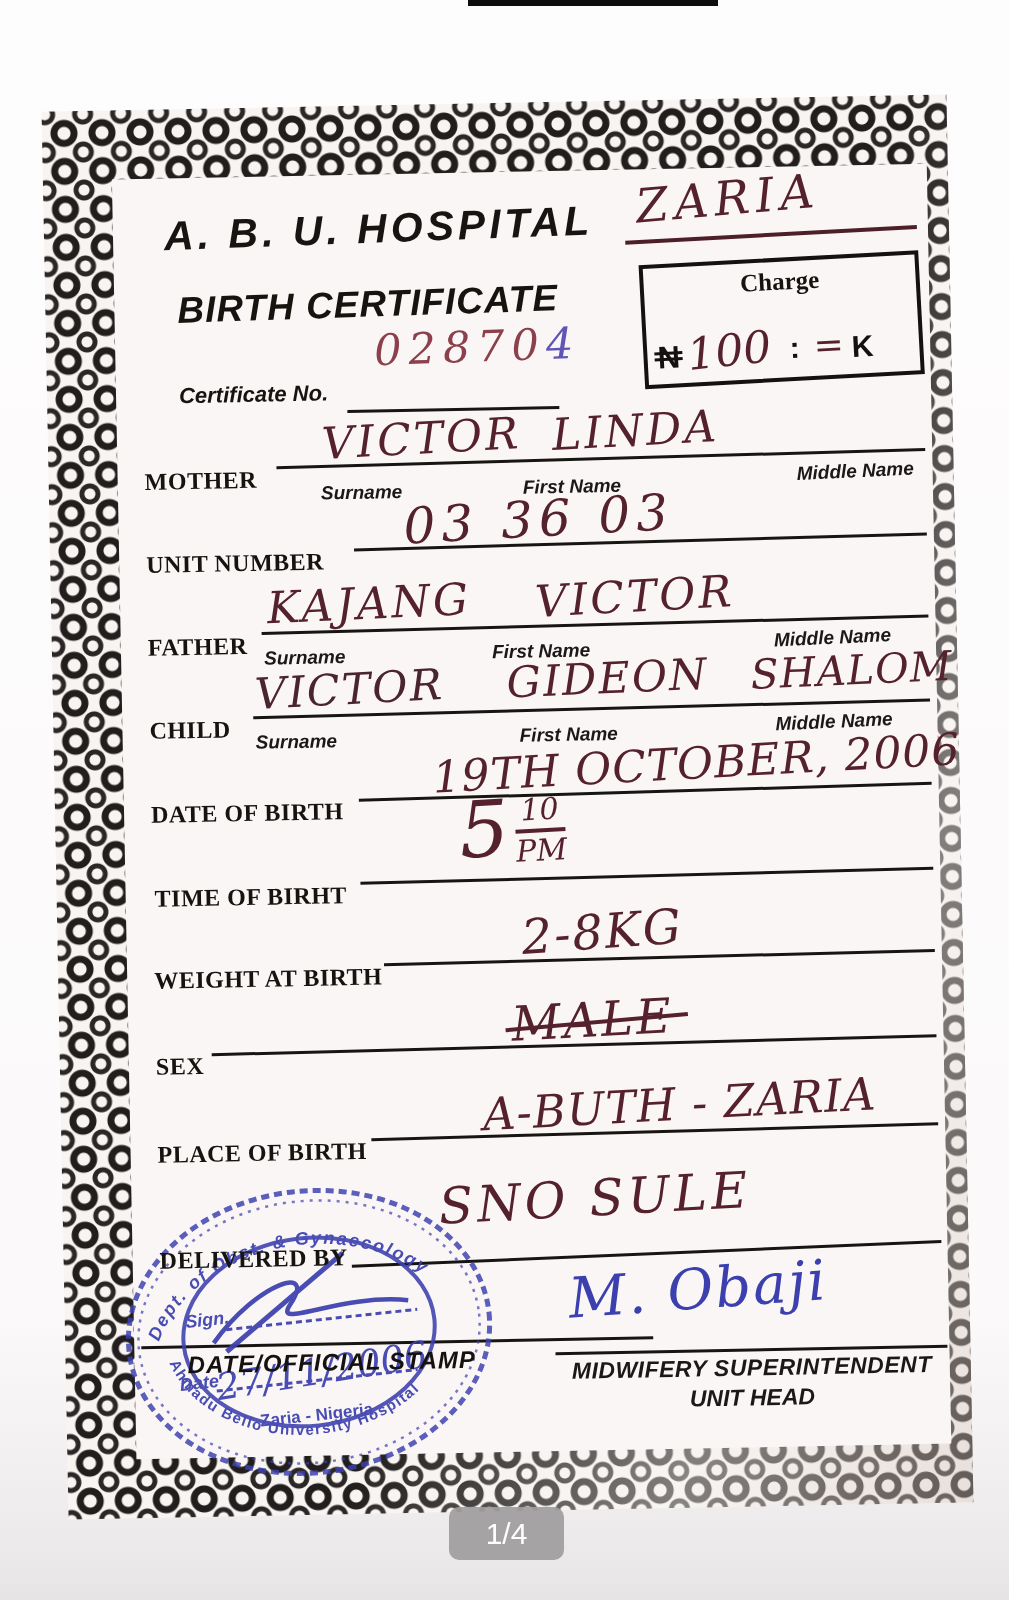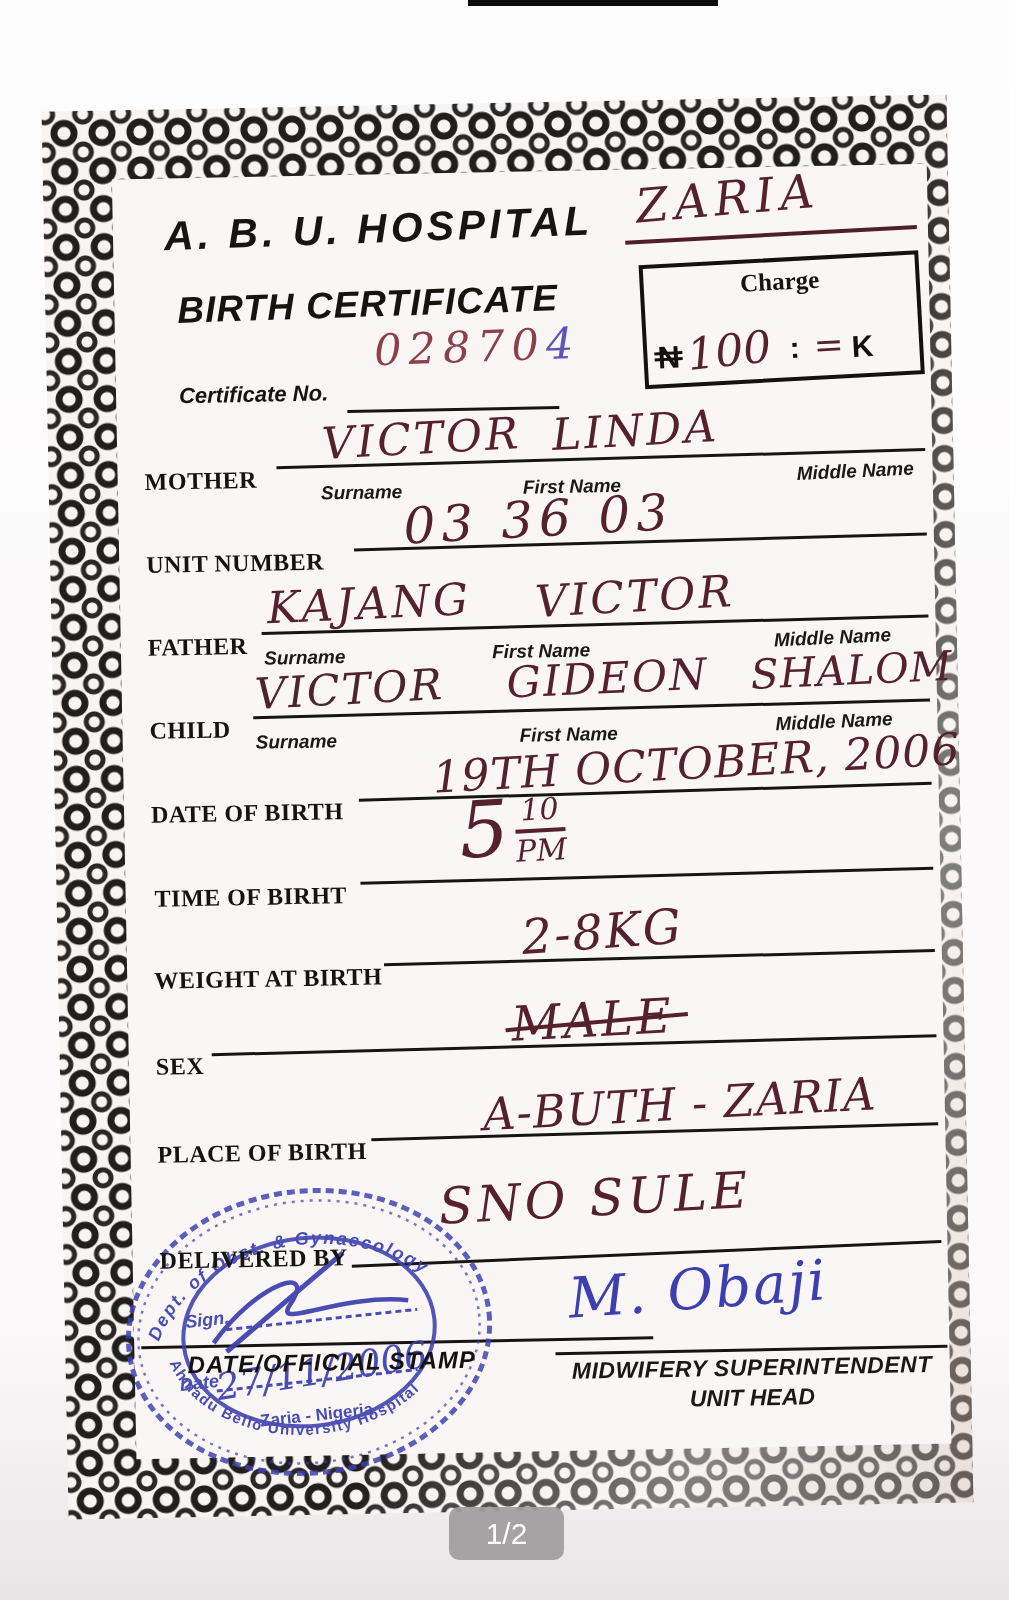--- a/index.html
+++ b/index.html
@@ -218,14 +218,14 @@
       </svg>
 
       <div class="hand hand-blue signature">M. Obaji</div>
       <div class="fline mid-line"></div>
       <div class="mid-title">MIDWIFERY SUPERINTENDENT</div>
       <div class="mid-role">UNIT HEAD</div>
 
     </div>
   </div>
 
-  <div class="page-badge">1/2</div>
+  <div class="page-badge">1/4</div>
 </div>
 
 </body></html>

